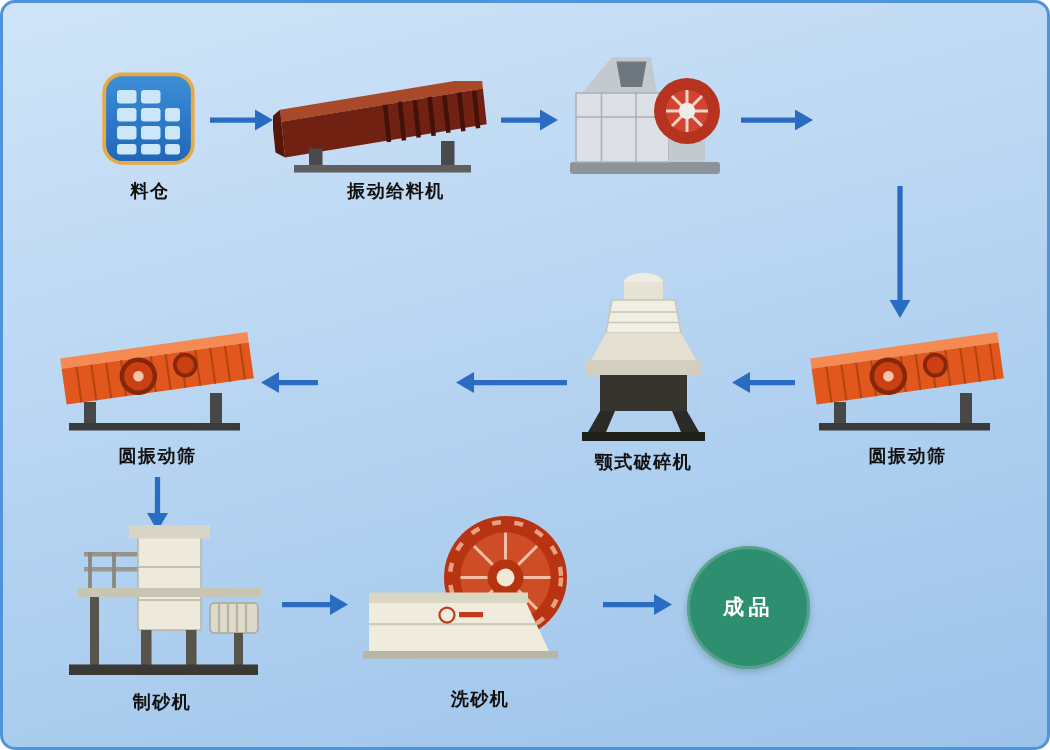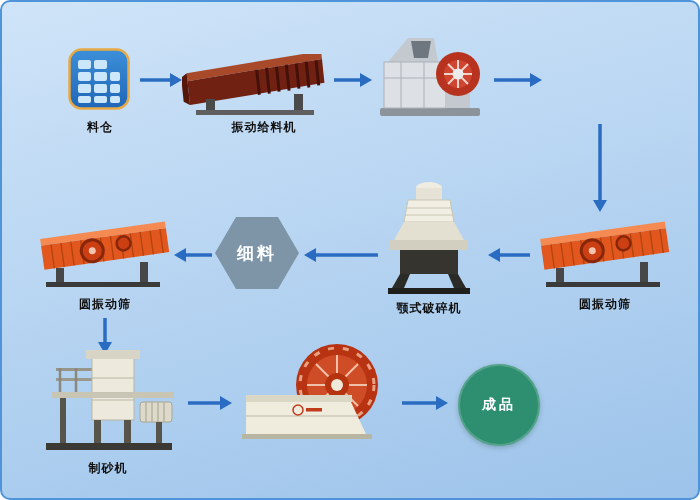--- a/index.html
+++ b/index.html
@@ -166,21 +166,20 @@
   </div>
   <div class="node-label" style="left:364px; top:298px; width:126px;">颚式破碎机</div>
 
   <div class="arrow" style="left:302px; top:245px;">
     <svg width="74" height="14">
         <polygon points="12,0 0,7 12,14" fill="currentColor"></polygon>
         <line x1="11" y1="7" x2="74" y2="7" stroke="currentColor" stroke-width="3.5"></line>
       </svg>
   </div>
 
-  <div class="hexagon" style="left:213px; top:215px; width:84px; height:72px;">细料</div>
 
   <div class="arrow" style="left:172px; top:245px;">
     <svg width="38" height="14">
         <polygon points="12,0 0,7 12,14" fill="currentColor"></polygon>
         <line x1="11" y1="7" x2="38" y2="7" stroke="currentColor" stroke-width="3.5"></line>
       </svg>
   </div>
 
   <div class="node illus" style="left:34px; top:212px;">
     <svg width="138" height="76" viewBox="0 0 138 76">
@@ -242,20 +241,21 @@
       <circle cx="97" cy="45" r="12" fill="#b5330f"></circle>
       <circle cx="97" cy="45" r="6" fill="#efe9da"></circle>
       <polygon points="6,60 110,60 126,94 6,94" fill="#efecdd"></polygon>
       <rect x="6" y="55" width="106" height="7" fill="#dbd7c5"></rect>
       <path d="M6 76H118" stroke="#cfcbb9" stroke-width="1.5"></path>
       <circle cx="58" cy="70" r="5" fill="none" stroke="#c23a1c" stroke-width="1.5"></circle>
       <rect x="66" y="68" width="16" height="3.5" fill="#c23a1c"></rect>
       <rect x="2" y="94" width="130" height="5" fill="#b9b5a3"></rect>
     </svg>
   </div>
+  <div class="node-label" style="left:262px; top:456px; width:112px;">洗砂机</div>
 
   <div class="arrow" style="left:400px; top:393px;">
     <svg width="46" height="14">
         <line x1="0" y1="7" x2="35" y2="7" stroke="currentColor" stroke-width="3.5"></line>
         <polygon points="34,0 46,7 34,14" fill="currentColor"></polygon>
       </svg>
   </div>
 
   <div class="product-circle" style="left:456px; top:362px; width:82px; height:82px;">成品</div>
 

